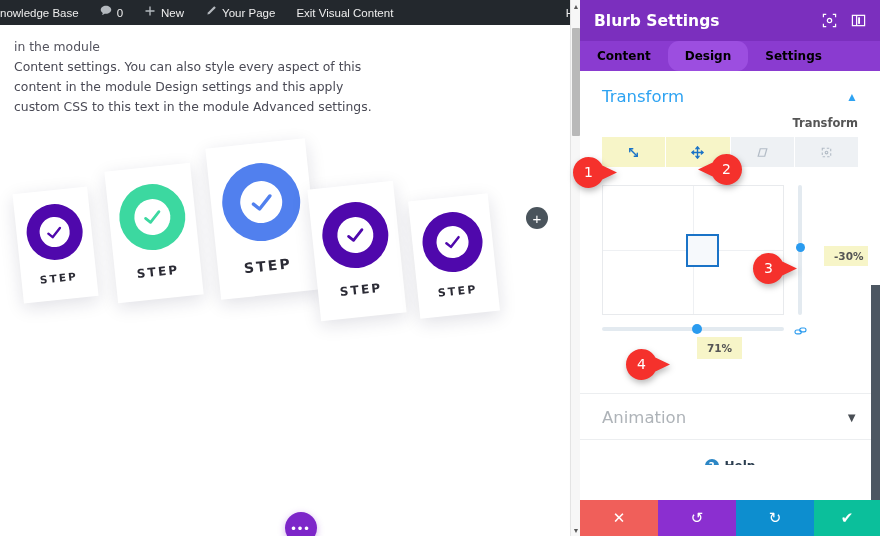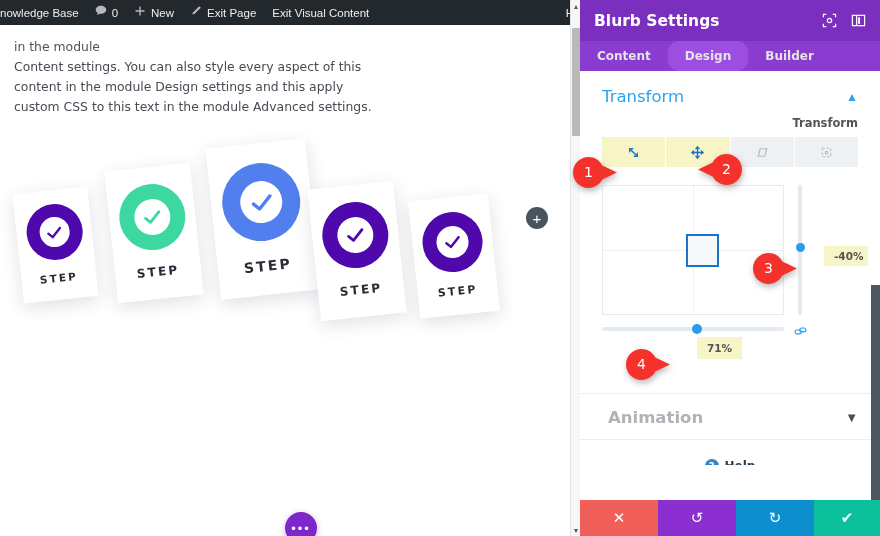--- a/index.html
+++ b/index.html
@@ -7,21 +7,21 @@
   body {
     font-family: "Liberation Sans", sans-serif;
     background: #ffffff;
     position: relative;
   }
 
   
   #admin-bar {
     position: absolute; left: 0; top: 0; width: 580px; height: 25px;
     background: #23282d; color: #eeeeee;
-    display: flex; align-items: center; gap: 0px;
+    display: flex; align-items: center; gap: 5px;
     font-size: 11.5px; white-space: nowrap;
     z-index: 40;
   }
   .ab-item {
     display: flex; align-items: center; gap: 5px;
     padding: 0 8px; height: 25px; color: #eeeeee;
   }
   .ab-item:first-child { padding-left: 0px; }
   .ab-ico { display:inline-block; line-height: 1; }
   .ab-right { margin-left: auto; padding-right: 6px; }
@@ -115,21 +115,21 @@
     font-family: "DejaVu Sans", sans-serif;
   }
   .hdr-icons { margin-left:auto; display:flex; align-items:center; gap:14px; }
   .hdr-icon { width:15px; height:15px; color:#fff; display:block; }
 
   #panel-tabs {
     height:30px; background:#8a3bd0; display:flex; align-items:stretch;
   }
   .tab {
     display:flex; align-items:center; justify-content:center;
-    padding:0 17px; color:#e5e5e5; font-size:12px; font-weight:bold;
+    padding:0 17px; color:#000000; font-size:12px; font-weight:bold;
     font-family:"DejaVu Sans", sans-serif;
   }
   .tab.active { background:#9c4ee0;border-radius:11px; }
 
   #panel-body {
     position:absolute; left:0; top:71px; width:300px; height:394px;
     background:#ffffff; overflow:hidden;text-align:right;
   }
 
   .section-head {
@@ -207,23 +207,22 @@
 
   .section-divider {
     position:absolute; left:0; width:300px; height:1px; background:#eceef0;
   }
 
   #animation-head {
     position:absolute; left:0; top:324px; width:300px;
     display:flex; align-items:center; padding:0 22px; height:44px;
   }
   #animation-head .title {
-    font-size:16.5px; color:#aeb3b8; font-weight:bold;
-    font-family:"DejaVu Sans", sans-serif;
-    margin-left:6px;
+    font-size:16.5px; color:#aeb3b8; font-weight:normal;
+    font-family:"DejaVu Sans", sans-serif;
   }
   #animation-head .chev { margin-left:auto; color:#4a4f55; font-size:13px; }
 
   #help-row {
     position:absolute; left:0; top:388px; width:300px;
     display:flex; align-items:center; justify-content:center; gap:6px;
   }
   #help-badge {
     width:14px; height:14px; border-radius:50%;
     background:#2b86c5; color:#fff; font-size:10px; font-weight:bold;
@@ -297,21 +296,21 @@
         </svg>
     </span>
     <span>New</span>
   </div>
   <div class="ab-item">
     <span class="ab-ico">
       <svg width="12" height="12" viewBox="0 0 16 16">
           <path fill="#b4b9be" d="M12.3 1.6l2.1 2.1-8.4 8.4-2.8.7.7-2.8z"></path>
         </svg>
     </span>
-    <span>Exit Page</span>
+    <span>Your Page</span>
   </div>
   <div class="ab-item">
     <span>Exit Visual Content</span>
   </div>
   <div class="ab-item ab-right">
     <span>H</span>
   </div>
 </div>
 
 <div id="canvas">
@@ -406,21 +405,21 @@
           <path d="M6 2.5v11"></path>
             <rect x="7.6" y="4.6" width="2" height="7" fill="#ffffff" stroke="none"></rect>
         </svg>
       </span>
     </div>
   </div>
 
   <div id="panel-tabs">
     <div class="tab">Content</div>
     <div class="tab active">Design</div>
-    <div class="tab">Builder</div>
+    <div class="tab">Settings</div>
   </div>
 
   <div id="panel-body">
 
     <div class="section-head">
       <div class="title">Transform</div>
       <div class="chev">▲</div>
     </div>
 
     <div class="field-label">Transform</div>
@@ -474,21 +473,21 @@
       <div id="h-slider"></div>
       <div id="h-handle"></div>
 
       <span id="link-icon">
         <svg width="13" height="11" viewBox="0 0 16 14" fill="none" stroke="#2a9bef" stroke-width="1.4">
           <rect x="1" y="5" width="8" height="5" rx="2.5"></rect>
           <rect x="7" y="2.5" width="8" height="5" rx="2.5"></rect>
         </svg>
       </span>
 
-      <div class="val-chip" id="chip-vertical">-40%</div>
+      <div class="val-chip" id="chip-vertical">-30%</div>
       <div class="val-chip" id="chip-horizontal">71%</div>
     </div>
 
     <div class="section-divider" style="top:322px;"></div>
 
     <div id="animation-head">
       <div class="title">Animation</div>
       <div class="chev">▼</div>
     </div>
 

